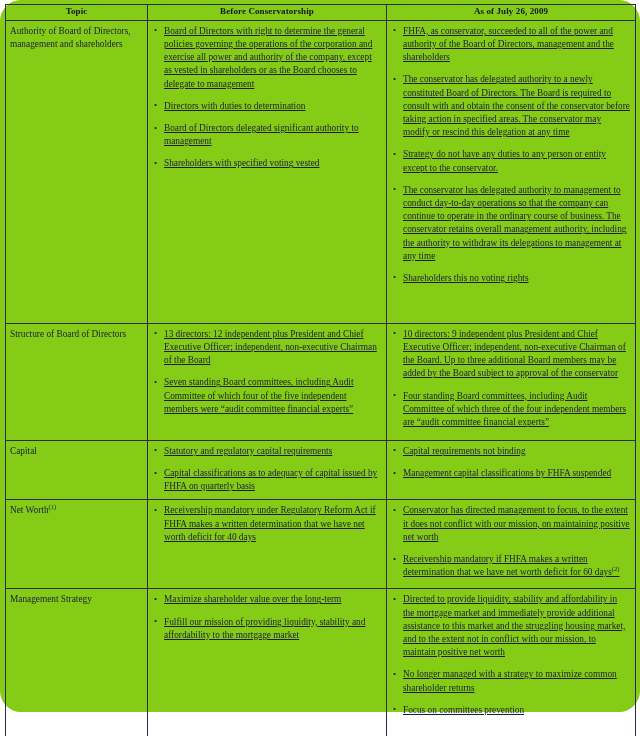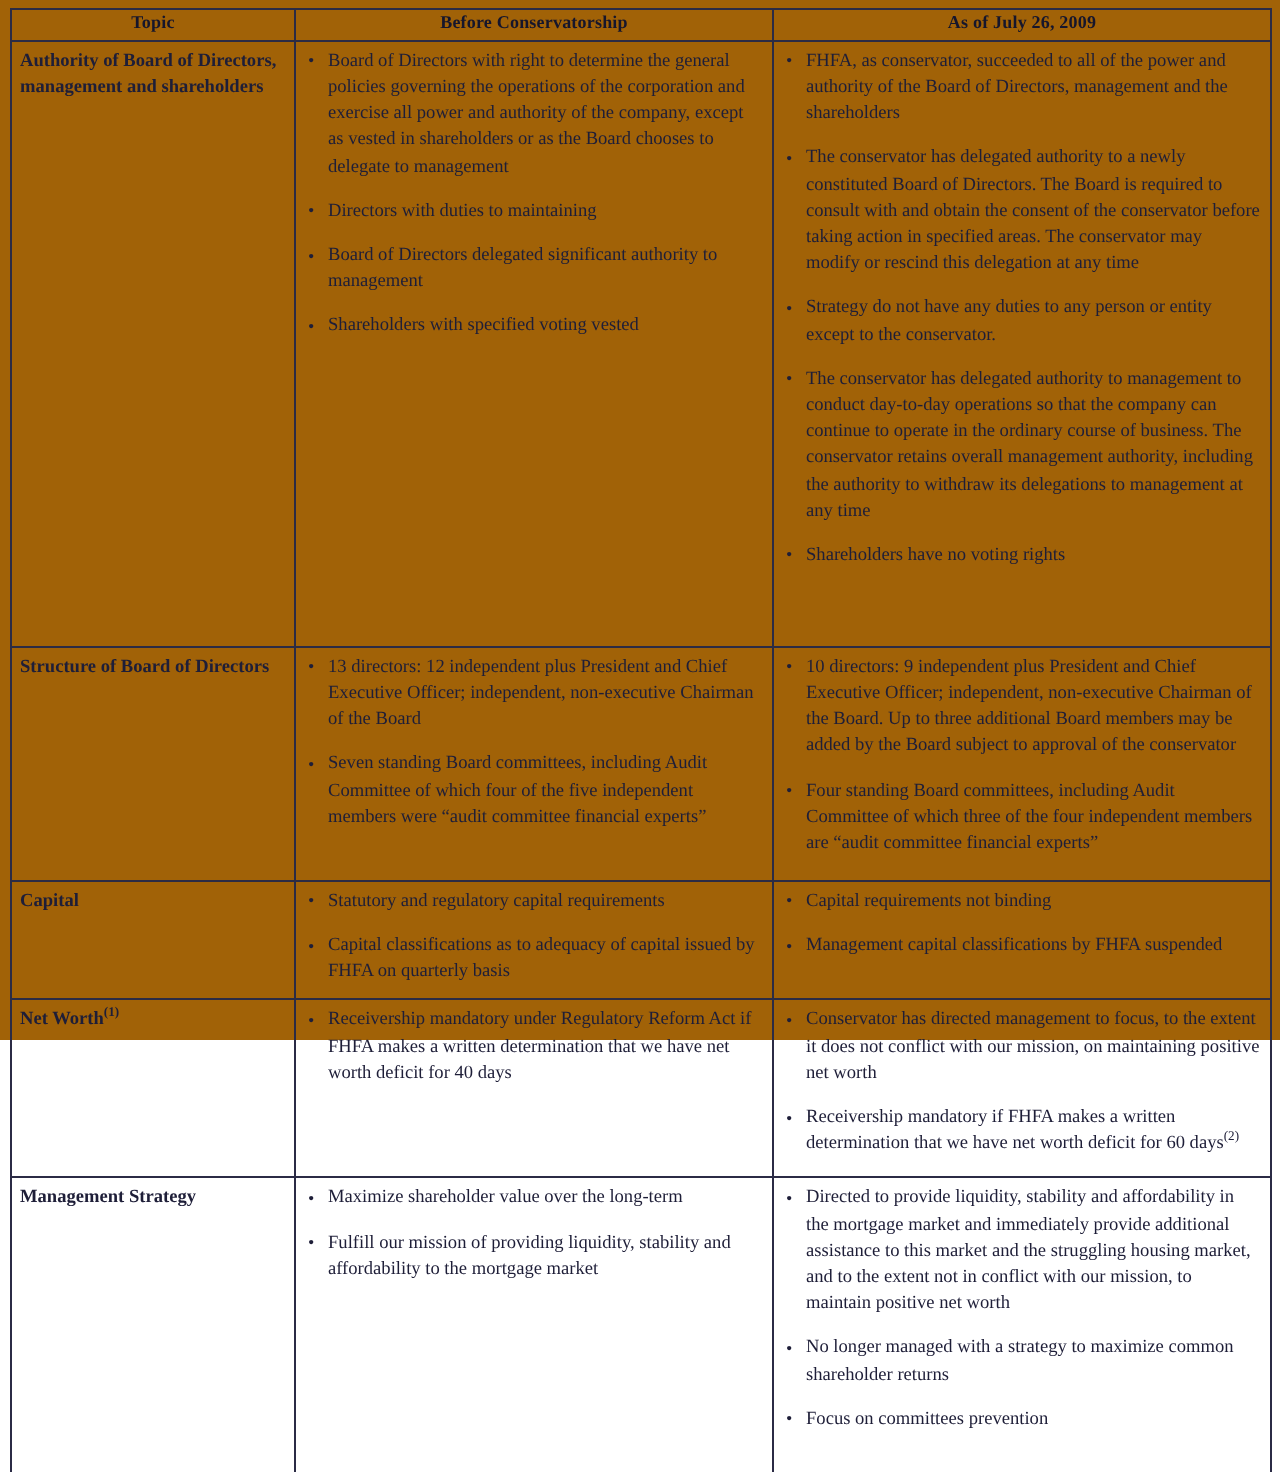--- a/index.html
+++ b/index.html
@@ -9,24 +9,25 @@
   }
   body {
     width: 640px;
     height: 736px;
     overflow: hidden;
     font-family: "Liberation Serif", "DejaVu Serif", serif;
     color: #1a1a2e;
   }
   #doc-page {
     width: 640px;
-    height: 520px;
+    height: 712px;
     box-sizing: border-box;
     padding: 4px 5px 5px 5px;
-    background: #a16207;
+    background: #84cc16;
+    border-radius: 21px;
   }
   table.comparison-table {
     width: 630px;
     border-collapse: collapse;
     table-layout: fixed;
     border: 1px solid #2b2b45;
   }
   table.comparison-table col.col-topic   { width: 142px; }
   table.comparison-table col.col-before  { width: 239px; }
   table.comparison-table col.col-after   { width: 249px; }
@@ -51,26 +52,26 @@
     color: #1e1e38;
   }
   td.topic-cell {
     padding-left: 4px;
     padding-right: 2px;
   }
   .topic-text {
     display: block;
     font-size: 9.3px;
     line-height: 1.42;
-    font-weight: bold;
   }
   ul.bullet-list {
     list-style: none;
     margin: 0;
     padding: 0;
+    text-decoration: underline;
   }
   ul.bullet-list > li {
     position: relative;
     padding-left: 11px;
     margin: 0 0 9px 0;
     text-align: left;
   }
   ul.bullet-list > li:last-child {
     margin-bottom: 0;
   }
@@ -107,32 +108,32 @@
       </tr>
     </thead>
     <tbody id="table-body">
         <tr style="height: 303px;">
           <td class="body-cell topic-cell">
             <span class="topic-text">Authority of Board of Directors, management and shareholders</span>
           </td>
           <td class="body-cell">
             <ul class="bullet-list">
               <li>Board of Directors with right to determine the general policies governing the operations of the corporation and exercise all power and authority of the company, except as vested in shareholders or as the Board chooses to delegate to management</li>
-              <li>Directors with duties to maintaining</li>
+              <li>Directors with duties to determination</li>
               <li>Board of Directors delegated significant authority to management</li>
               <li>Shareholders with specified voting vested</li>
             </ul>
           </td>
           <td class="body-cell">
             <ul class="bullet-list">
               <li>FHFA, as conservator, succeeded to all of the power and authority of the Board of Directors, management and the shareholders</li>
               <li>The conservator has delegated authority to a newly constituted Board of Directors. The Board is required to consult with and obtain the consent of the conservator before taking action in specified areas. The conservator may modify or rescind this delegation at any time</li>
               <li>Strategy do not have any duties to any person or entity except to the conservator.</li>
               <li>The conservator has delegated authority to management to conduct day-to-day operations so that the company can continue to operate in the ordinary course of business. The conservator retains overall management authority, including the authority to withdraw its delegations to management at any time</li>
-              <li>Shareholders have no voting rights</li>
+              <li>Shareholders this no voting rights</li>
             </ul>
           </td>
         </tr>
         <tr style="height: 117px;">
           <td class="body-cell topic-cell">
             <span class="topic-text">Structure of Board of Directors</span>
           </td>
           <td class="body-cell">
             <ul class="bullet-list">
               <li>13 directors: 12 independent plus President and Chief Executive Officer; independent, non-executive Chairman of the Board</li>

